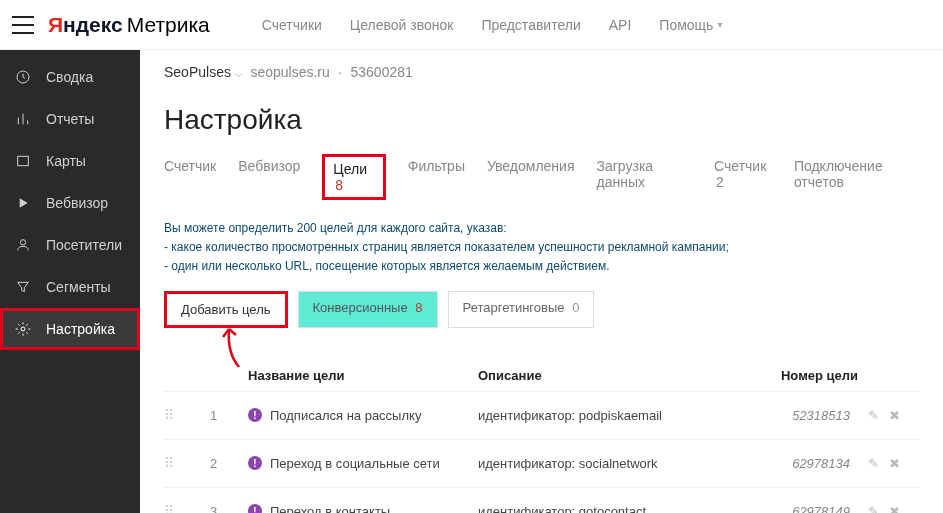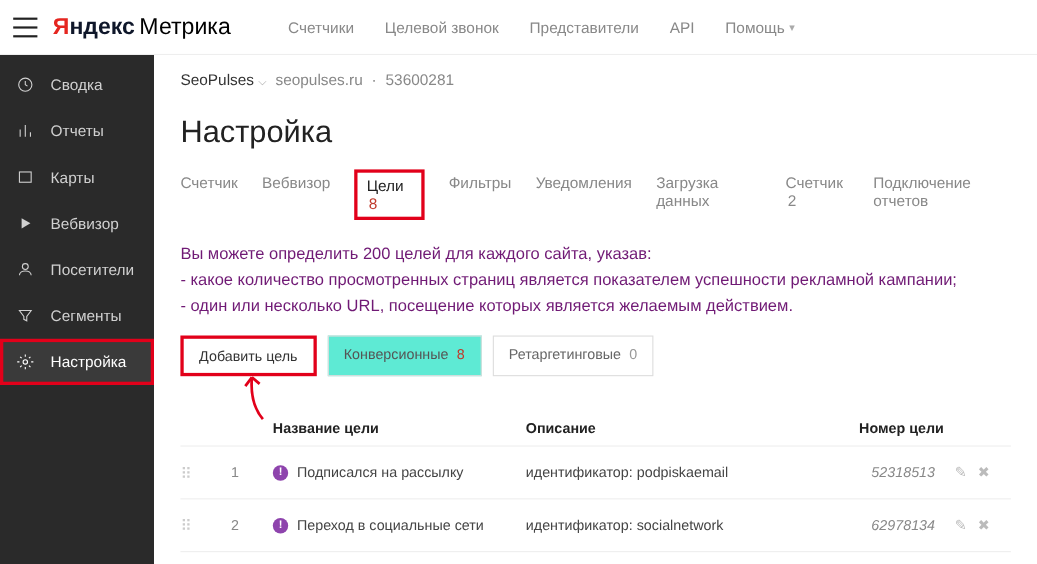--- a/index.html
+++ b/index.html
@@ -83,21 +83,21 @@
     font-size: 14px;
   }
   .tab { color: #888; cursor: pointer; padding: 4px 0; }
   .tab.active {
     color: #222;
     border: 3px solid #e2001a;
     padding: 4px 8px;
   }
   .tab .count { color: #c0392b; margin-left: 2px;}
 
-  .desc { font-size: 15px; color: #701a75; line-height: 1.6; margin-bottom: 14px;}
+  .desc { font-size: 12px; color: #0c4a6e; line-height: 1.6; margin-bottom: 14px;}
 
   .btnrow { display: flex; gap: 10px; align-items: stretch; margin-bottom: 8px; position: relative; }
   .btn {
     padding: 8px 14px;
     font-size: 13px;
     border: 1px solid #ccc;
     background: #fff;
     cursor: pointer;
     color: #333;
   }

